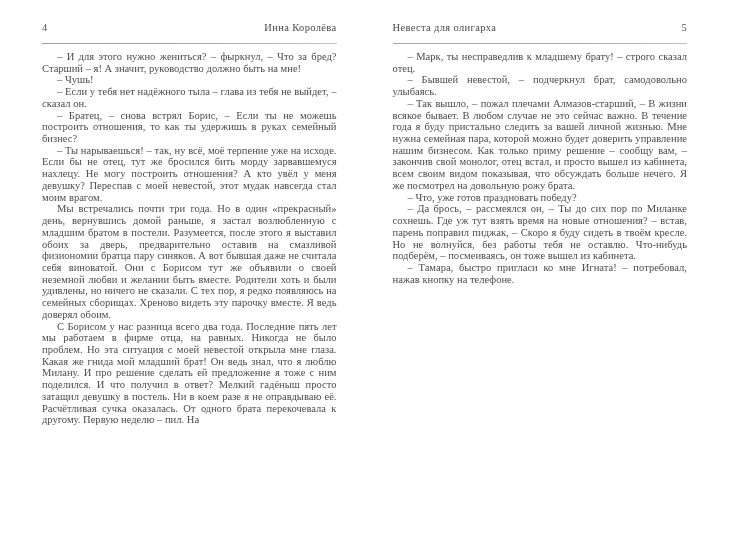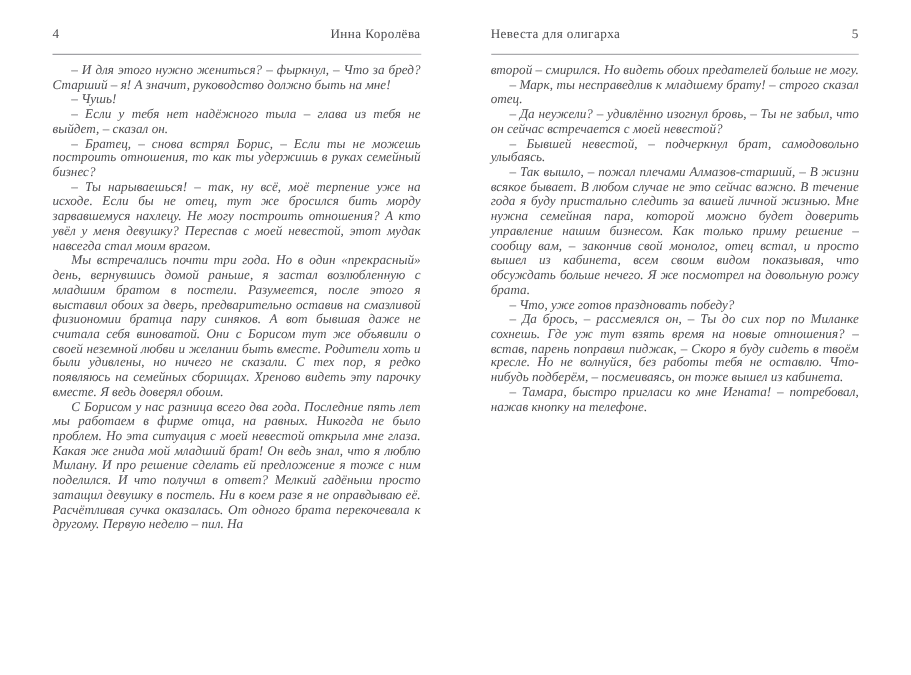--- a/index.html
+++ b/index.html
@@ -84,21 +84,20 @@
     margin: 0;
     text-indent: 15px;
     hyphens: manual;
   }
   .col p.cont {
     text-indent: 0;
   }
   .soft {
     
     opacity: .93;
-    font-style: italic;
   }
 </style>
 </head>
 <body>
 
 <div class="spread">
 
   <div class="page page-left">
 
     <div class="runhead">
@@ -120,23 +119,21 @@
 
   <div class="page page-right">
 
     <div class="runhead">
       <span class="runtitle">Невеста для олигарха</span>
       <span class="folio">5</span>
     </div>
     <div class="rule"></div>
 
     <div class="col soft">
-      <p class="cont">второй – смирился. Но видеть обоих предателей больше не могу.</p>
       <p>– Марк, ты несправедлив к младшему брату! – строго сказал отец.</p>
-      <p>– Да неужели? – удивлённо изогнул бровь, – Ты не забыл, что он сейчас встречается с моей невестой?</p>
       <p>– Бывшей невестой, – подчеркнул брат, самодовольно улыбаясь.</p>
       <p>– Так вышло, – пожал плечами Алмазов-старший, – В жизни всякое бывает. В любом случае не это сейчас важно. В течение года я буду пристально следить за вашей личной жизнью. Мне нужна семейная пара, которой можно будет доверить управление нашим бизнесом. Как только приму решение – сообщу вам, – закончив свой монолог, отец встал, и просто вышел из кабинета, всем своим видом показывая, что обсуждать больше нечего. Я же посмотрел на довольную рожу брата.</p>
       <p>– Что, уже готов праздновать победу?</p>
       <p>– Да брось, – рассмеялся он, – Ты до сих пор по Миланке сохнешь. Где уж тут взять время на новые отношения? – встав, парень поправил пиджак, – Скоро я буду сидеть в твоём кресле. Но не волнуйся, без работы тебя не оставлю. Что-нибудь подберём, – посмеиваясь, он тоже вышел из кабинета.</p>
       <p>– Тамара, быстро пригласи ко мне Игната! – потребовал, нажав кнопку на телефоне.</p>
     </div>
   </div>
 
 </div>
 

